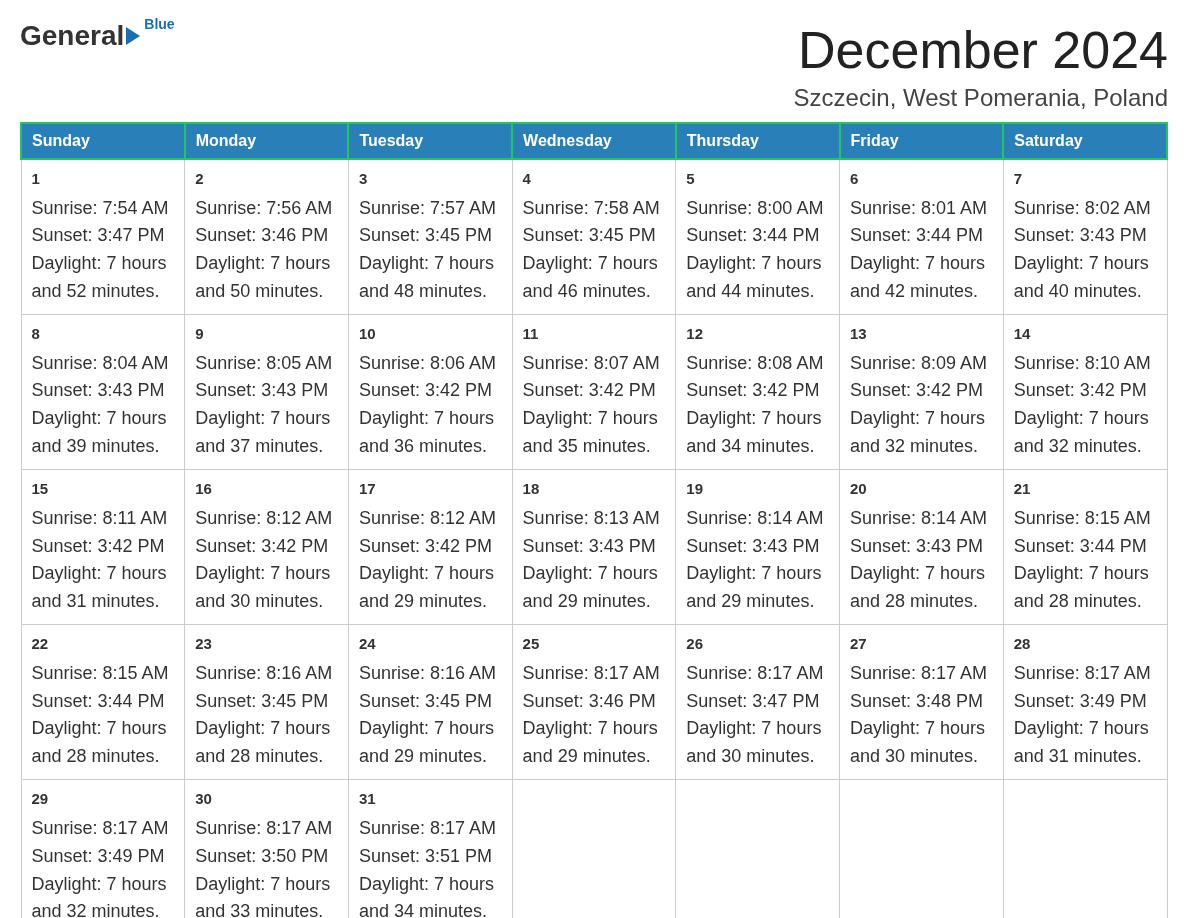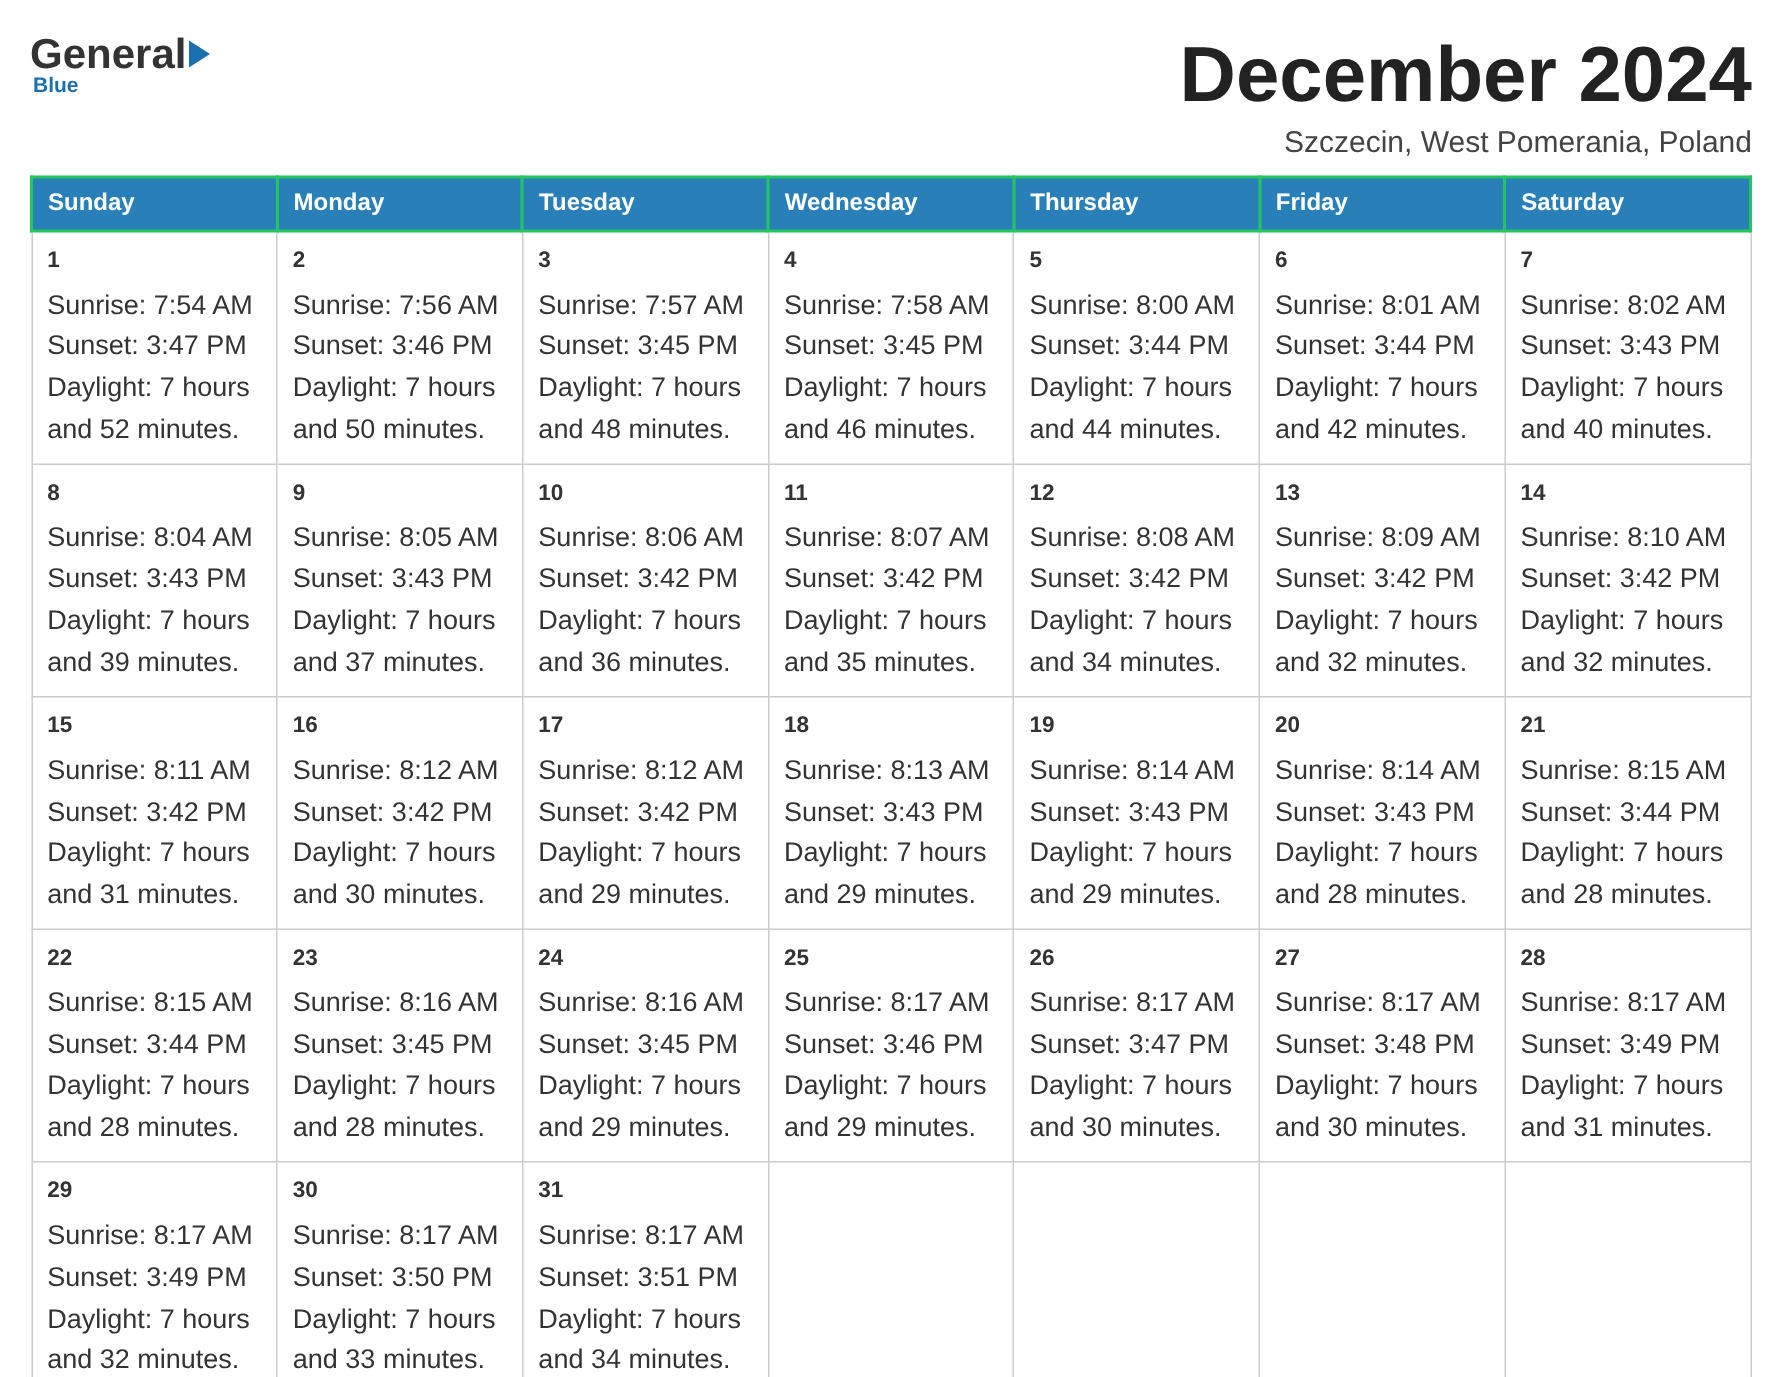--- a/index.html
+++ b/index.html
@@ -11,21 +11,21 @@
       min-height: 918px;
     }
     .header {
       display: flex;
       justify-content: space-between;
       align-items: flex-start;
       margin-bottom: 10px;
     }
     .logo {
       display: flex;
-      flex-direction: column;
+      flex-direction: row;
       align-items: flex-start;
     }
     .logo-text {
       font-size: 28px;
       font-weight: bold;
       color: #333;
       display: flex;
       align-items: center;
     }
     .logo-general { color: #333; }
@@ -44,25 +44,25 @@
       font-weight: bold;
       color: #1a6faf;
       margin-top: -4px;
       margin-left: 2px;
     }
     .title-section {
       text-align: right;
     }
     .month-title {
       font-size: 52px;
-      font-weight: bold;
+      font-weight: normal;
       color: #222;
     }
     .location {
-      font-size: 20px;
+      font-size: 24px;
       color: #444;
       margin-top: 4px;
     }
     .calendar {
       width: 100%;
       border-collapse: collapse;
       margin-top: 10px;
     }
     .calendar th {
       background-color: #2980b9;

